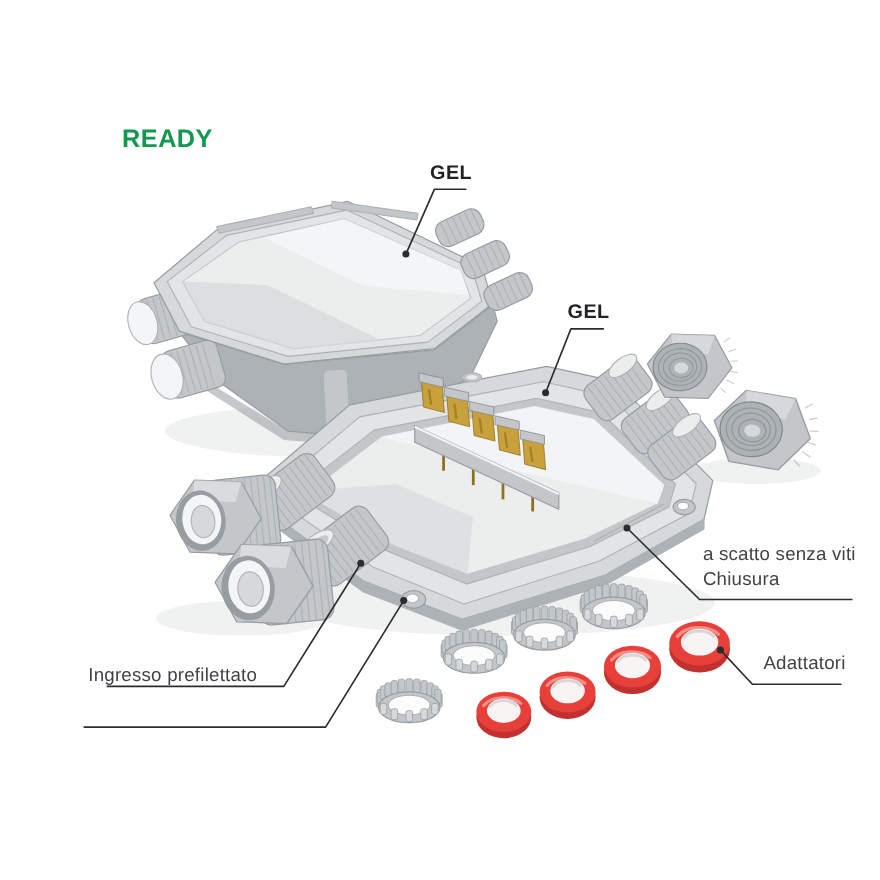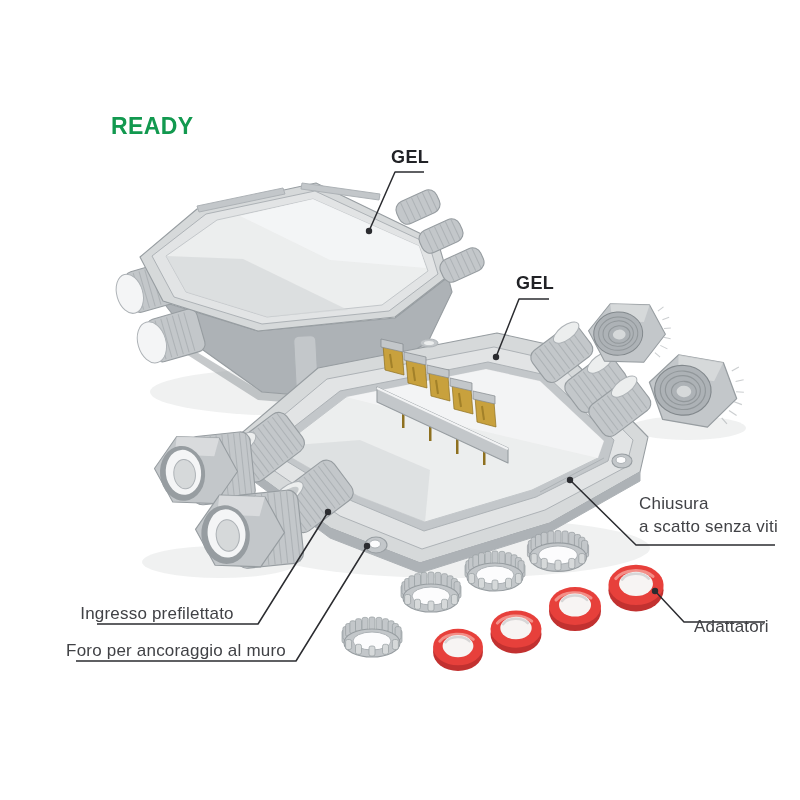--- a/index.html
+++ b/index.html
@@ -279,22 +279,21 @@
 
   <div class="title">
     <div>READY</div>
   </div>
 
   <div class="lbl bold" style="left:391px;top:146px;">GEL</div>
 
   <div class="lbl bold" style="left:516px;top:272px;">GEL</div>
 
   <div class="lbl" style="left:639px;top:493px;">
+    <div>a scatto senza viti</div>
     <div>Chiusura</div>
-    <div>a scatto senza viti</div>
   </div>
 
   <div class="lbl right" style="left:62px;top:603px;width:190px;">Ingresso prefilettato</div>
 
-  <div class="lbl right" style="left:60px;top:640px;width:232px;">Foro per ancoraggio al muro</div>
-
-  <div class="lbl" style="left:694px;top:592px;margin-top:24px;">Adattatori</div>
+
+  <div class="lbl" style="left:694px;top:592px;">Adattatori</div>
 </div>
 
 </body></html>

